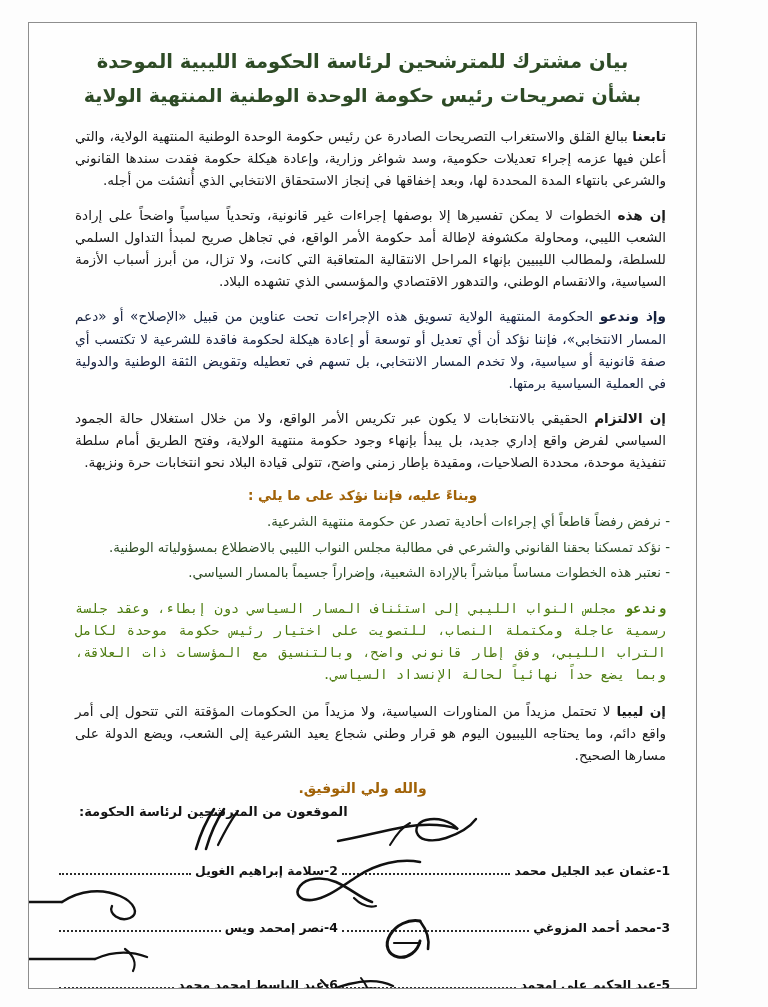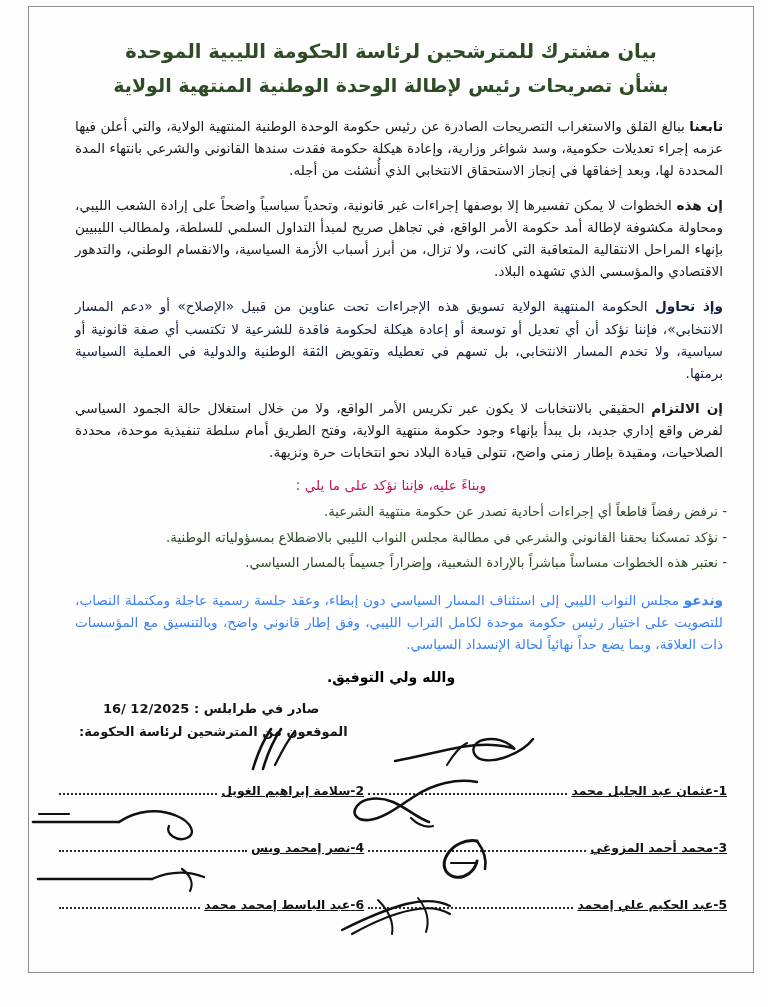--- a/index.html
+++ b/index.html
@@ -11,26 +11,26 @@
   }
   .page{
     position:relative;
     width:768px;height:1007px;
     background:#fdfdfd;
     box-sizing:border-box;
     padding:0;
   }
   .sheet{
     position:absolute;
-    left:28px;top:6px;
-    width:726px;height:967px;
+    left:28px;top:22px;
+    width:669px;height:967px;
     border:1.6px solid #8e8e8e;
     background:#fefefe;
     box-sizing:border-box;
-    padding:20px 26px 10px 26px;
+    padding:14px 26px 10px 26px;
     overflow:hidden;
   }
   .title-block{ text-align:center; margin-top:8px; }
   .title-line{
     color:#2e4b26;
     font-weight:bold;
     font-size:19.5px;
     line-height:1.75;
     letter-spacing:0px;
     direction:rtl;
@@ -41,26 +41,26 @@
     color:#1a1a1a;
     font-size:13.6px;
     line-height:1.62;
     text-align:justify;
     direction:rtl;
     margin:13px 4px 0 20px;
     text-justify:inter-word;
   }
   .para .lead{ font-weight:bold; }
   .para.navy{ color:#16213e; }
-  .para.plum{ color:#3b82f6; }
+  .para.plum{ color:#4d7c0f;font-family:Liberation Mono, monospace; }
 
   .affirm{
-    color:#be185d;
+    color:#a16207;
     font-size:13.6px;
-    font-weight:normal;
+    font-weight:bold;
     direction:rtl;
     text-align:center;
     margin:14px 0 4px 0;
   }
 
   .list{
     margin:6px 0 0 0;
     padding:0;
     list-style:none;
     direction:rtl;
@@ -68,21 +68,21 @@
   .list li{
     color:#2e4b26;
     font-size:13.3px;
     line-height:1.95;
     text-align:right;
     direction:rtl;
     white-space:nowrap;
   }
 
   .closing{
-    color:#000000;
+    color:#a16207;
     font-weight:bold;
     font-size:14px;
     text-align:center;
     direction:rtl;
     margin-top:14px;
   }
 
   .date-row{
     direction:rtl;
     text-align:left;
@@ -119,21 +119,21 @@
   .sig-row.single{ justify-content:flex-start; }
   .sig-cell{
     display:flex;
     align-items:flex-end;
     flex:1 1 0;
     min-width:0;
     position:relative;
     padding-bottom:4px;
   }
   .sig-cell.left{ flex:0 0 46%; }
-  .sig-name{ white-space:nowrap; flex:0 0 auto;text-decoration:underline; }
+  .sig-name{ white-space:nowrap; flex:0 0 auto; }
   .dots{
     flex:1 1 auto;
     border-bottom:2px dotted #2b2b2b;
     height:0;
     margin:0 4px 3px 4px;
     min-width:20px;
   }
   .ink{
     position:absolute;
     pointer-events:none;
@@ -141,45 +141,45 @@
   .ink svg{ display:block; overflow:visible; }
 </style>
 </head>
 <body>
 
 <div class="page">
   <div class="sheet">
 
     <div class="title-block">
       <div class="title-line">بيان مشترك للمترشحين لرئاسة الحكومة الليبية الموحدة</div>
-      <div class="title-line second">بشأن تصريحات رئيس لإطالة الوحدة الوطنية المنتهية الولاية</div>
+      <div class="title-line second">بشأن تصريحات رئيس حكومة الوحدة الوطنية المنتهية الولاية</div>
     </div>
 
     <p class="para"><span class="lead">تابعنا</span><span> ببالغ القلق والاستغراب التصريحات الصادرة عن رئيس حكومة الوحدة الوطنية المنتهية الولاية، والتي أعلن فيها عزمه إجراء تعديلات حكومية، وسد شواغر وزارية، وإعادة هيكلة حكومة فقدت سندها القانوني والشرعي بانتهاء المدة المحددة لها، وبعد إخفاقها في إنجاز الاستحقاق الانتخابي الذي أُنشئت من أجله.</span></p>
 
     <p class="para"><span class="lead">إن هذه</span><span> الخطوات لا يمكن تفسيرها إلا بوصفها إجراءات غير قانونية، وتحدياً سياسياً واضحاً على إرادة الشعب الليبي، ومحاولة مكشوفة لإطالة أمد حكومة الأمر الواقع، في تجاهل صريح لمبدأ التداول السلمي للسلطة، ولمطالب الليبيين بإنهاء المراحل الانتقالية المتعاقبة التي كانت، ولا تزال، من أبرز أسباب الأزمة السياسية، والانقسام الوطني، والتدهور الاقتصادي والمؤسسي الذي تشهده البلاد.</span></p>
 
-    <p class="para navy"><span class="lead">وإذ تحاول</span><span> الحكومة المنتهية الولاية تسويق هذه الإجراءات تحت عناوين من قبيل «الإصلاح» أو «دعم المسار الانتخابي»، فإننا نؤكد أن أي تعديل أو توسعة أو إعادة هيكلة لحكومة فاقدة للشرعية لا تكتسب أي صفة قانونية أو سياسية، ولا تخدم المسار الانتخابي، بل تسهم في تعطيله وتقويض الثقة الوطنية والدولية في العملية السياسية برمتها.</span></p>
+    <p class="para navy"><span class="lead">وإذ وندعو</span><span> الحكومة المنتهية الولاية تسويق هذه الإجراءات تحت عناوين من قبيل «الإصلاح» أو «دعم المسار الانتخابي»، فإننا نؤكد أن أي تعديل أو توسعة أو إعادة هيكلة لحكومة فاقدة للشرعية لا تكتسب أي صفة قانونية أو سياسية، ولا تخدم المسار الانتخابي، بل تسهم في تعطيله وتقويض الثقة الوطنية والدولية في العملية السياسية برمتها.</span></p>
 
     <p class="para"><span class="lead">إن الالتزام</span><span> الحقيقي بالانتخابات لا يكون عبر تكريس الأمر الواقع، ولا من خلال استغلال حالة الجمود السياسي لفرض واقع إداري جديد، بل يبدأ بإنهاء وجود حكومة منتهية الولاية، وفتح الطريق أمام سلطة تنفيذية موحدة، محددة الصلاحيات، ومقيدة بإطار زمني واضح، تتولى قيادة البلاد نحو انتخابات حرة ونزيهة.</span></p>
 
     <div class="affirm">وبناءً عليه، فإننا نؤكد على ما يلي :</div>
 
     <ul class="list">
       <li>- نرفض رفضاً قاطعاً أي إجراءات أحادية تصدر عن حكومة منتهية الشرعية.</li>
       <li>- نؤكد تمسكنا بحقنا القانوني والشرعي في مطالبة مجلس النواب الليبي بالاضطلاع بمسؤولياته الوطنية.</li>
       <li>- نعتبر هذه الخطوات مساساً مباشراً بالإرادة الشعبية، وإضراراً جسيماً بالمسار السياسي.</li>
     </ul>
 
     <p class="para plum"><span class="lead">وندعو</span><span> مجلس النواب الليبي إلى استئناف المسار السياسي دون إبطاء، وعقد جلسة رسمية عاجلة ومكتملة النصاب، للتصويت على اختيار رئيس حكومة موحدة لكامل التراب الليبي، وفق إطار قانوني واضح، وبالتنسيق مع المؤسسات ذات العلاقة، وبما يضع حداً نهائياً لحالة الإنسداد السياسي.</span></p>
 
+    <p class="para"><span class="lead">إن ليبيا</span><span> لا تحتمل مزيداً من المناورات السياسية، ولا مزيداً من الحكومات المؤقتة التي تتحول إلى أمر واقع دائم، وما يحتاجه الليبيون اليوم هو قرار وطني شجاع يعيد الشرعية إلى الشعب، ويضع الدولة على مسارها الصحيح.</span></p>
 
     <div class="closing">والله ولي التوفيق.</div>
 
-    <div class="date-row"><span>صادر في طرابلس : </span><span class="dnum">16/ 12/2025</span></div>
 
     <div class="signers-label">الموقعون من المترشحين لرئاسة الحكومة:</div>
 
     <div class="sig-block">
 
       <div class="sig-row">
         <div class="sig-cell">
           <span class="sig-name">1-</span>
           <span class="sig-name">عثمان عبد الجليل محمد</span>
           <span class="dots"></span>

